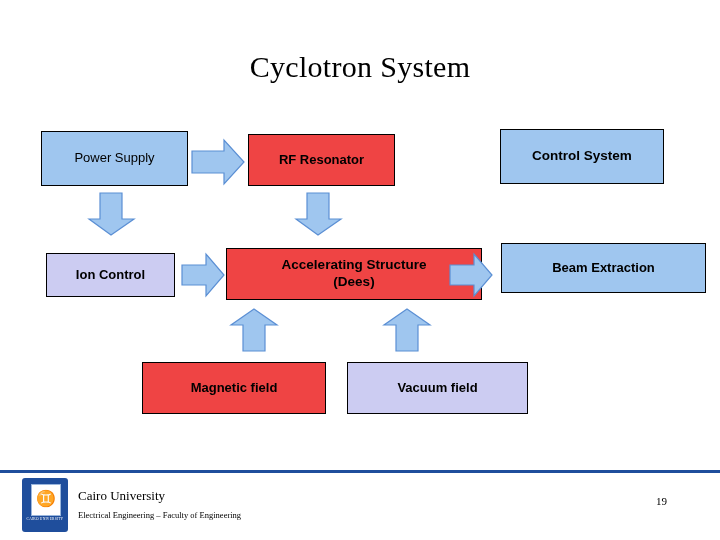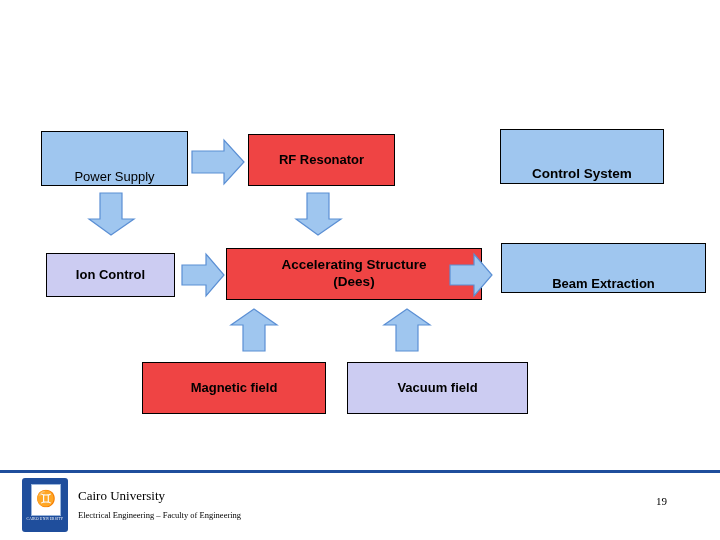--- a/index.html
+++ b/index.html
@@ -39,21 +39,21 @@
     box-sizing: border-box;
     border: 1px solid #000000;
     display: flex;
     align-items: center;
     justify-content: center;
     text-align: center;
     font-family: "Liberation Sans", sans-serif;
     color: #000000;
     line-height: 1.25;
   }
-  .box.blue   { background: #9fc6ef; align-items: flex-end; }
+  .box.blue   { background: #9fc6ef; }
   .box.yellow { background: #ef4444; }
   .box.lav    { background: #ccccf2; }
 
   
   .arrow {
     position: absolute;
   }
   .arrow svg { display: block; }
   #footer-rule {
     position: absolute;
@@ -124,20 +124,21 @@
     font-family: "Liberation Serif", serif;
     font-size: 11px;
     color: #000000;
   }
 </style>
 </head>
 <body>
 
 <div id="slide">
 
+  <div id="title">Cyclotron System</div>
 
   <div class="box blue" style="left:41px; top:131px; width:147px; height:55px; font-size:13px;">
     <span>Power Supply</span>
   </div>
 
   <div class="arrow" style="left:190px; top:138px; width:56px; height:48px;">
     <svg width="56" height="48" viewBox="0 0 56 48">
       <polygon points="2,13 34,13 34,2 54,24 34,46 34,35 2,35" fill="#9fc6ef" stroke="#5b8fd4" stroke-width="1.2"></polygon>
     </svg>
   </div>

